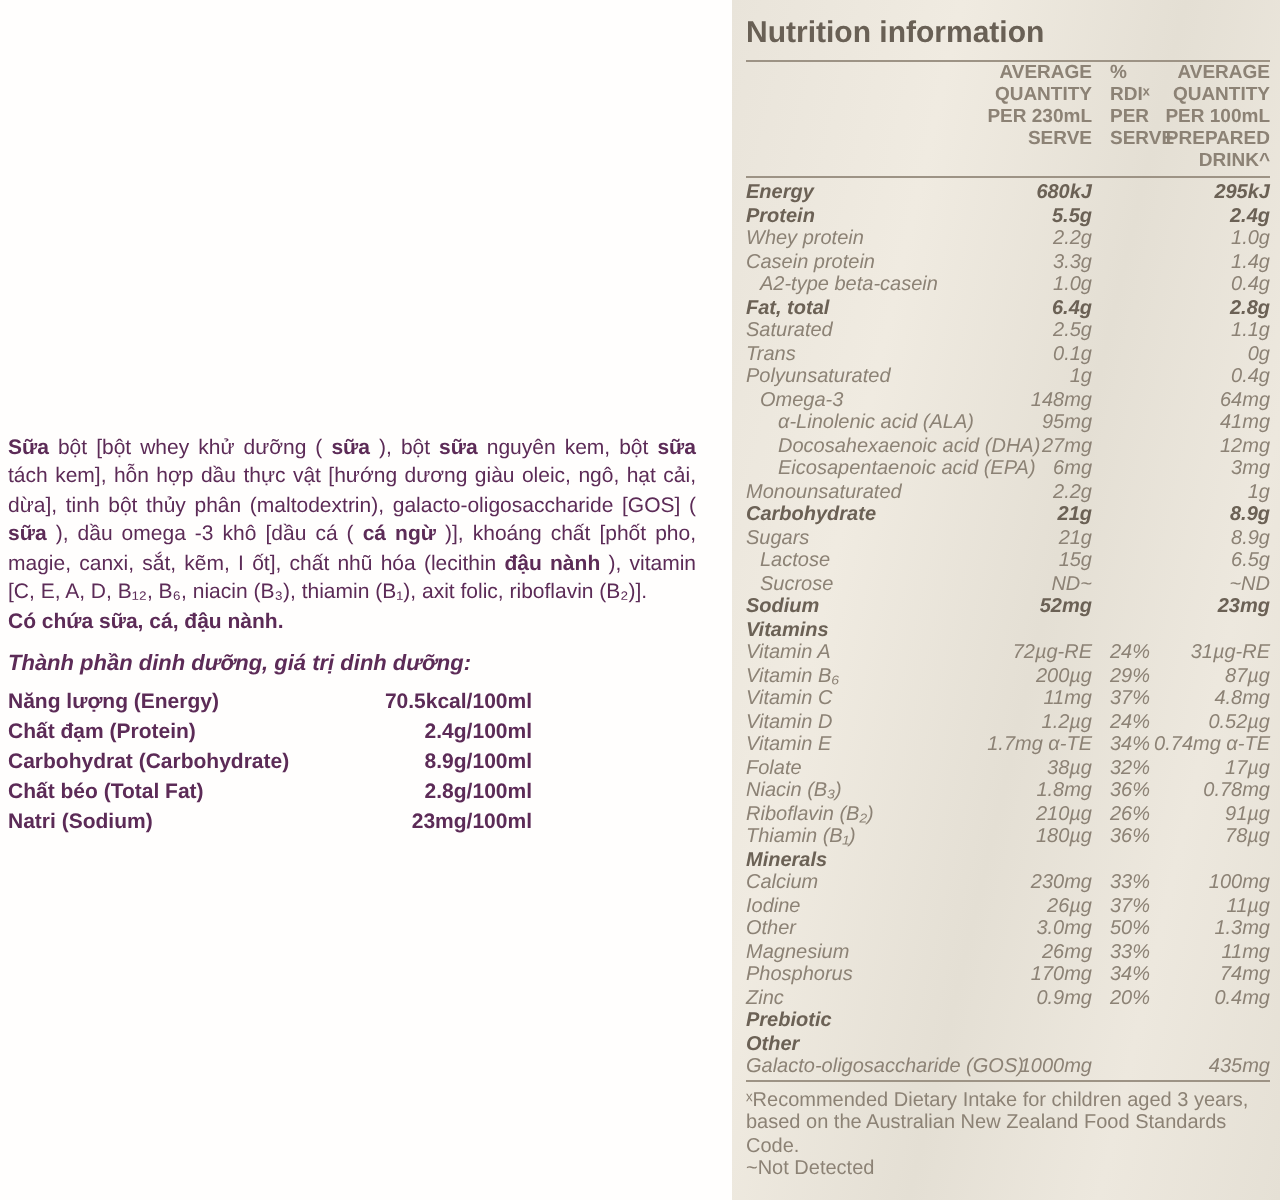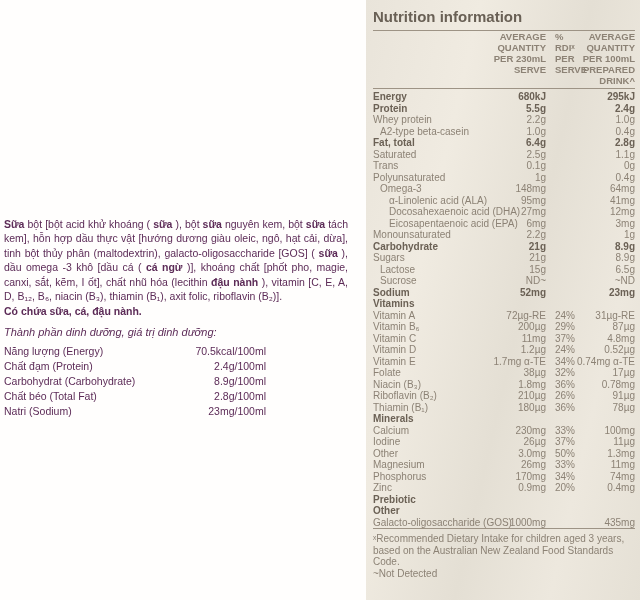--- a/index.html
+++ b/index.html
@@ -12,35 +12,35 @@
   .banner { position:absolute; left:6px; top:178px; width:341px; height:31px;
     border-radius:16px 2px 2px 16px;
     background:linear-gradient(to right,#f5a01b 0%,#f6a51e 55%,#f9b93c 78%,#fcdf9b 92%,rgba(253,243,218,0) 100%); }
   .banner-label { font-size:17px; font-weight:bold; color:#ffffff; line-height:30px;
     padding-left:21px; text-shadow:0 1px 1px rgba(196,120,0,0.35); }
   .ingredients { position:absolute; left:4px; top:217px; width:344px;
     font-size:10.5px; line-height:14.4px; color:#5c2b57; text-align:justify; }
   .ingredients .b, .allergen { font-weight:bold; }
   .allergen { margin-top:1px; text-align:left; }
   .summary { position:absolute; left:4px; top:326px; width:262px; color:#5c2b57; }
-  .summary-heading { font-size:11px; font-weight:normal; font-style:italic; margin-bottom:6px; }
-  .srow { display:flex; justify-content:space-between; font-size:10.5px; line-height:15px; }
+  .summary-heading { font-size:11px; font-weight:bold; font-style:italic; margin-bottom:6px; }
+  .srow { display:flex; justify-content:space-between; font-size:10.5px; line-height:15px;font-weight:bold; }
 
   
   .right-panel { position:absolute; left:366px; top:0; width:274px; height:600px;
     background:linear-gradient(103deg,#e9e4da 0%,#f0ebe1 28%,#e4dfd4 55%,#ede8de 78%,#e5e0d5 100%);
     padding:8px 5px 0 7px; color:#8c8275; }
   .n-title { font-size:15px; font-weight:bold; color:#696055; margin-bottom:5px; }
   hr.divider { border:0; border-top:1px solid #9d9385; height:0; }
   .nhead { display:grid; grid-template-columns:113px 60px 26px 63px; margin-top:0; margin-bottom:2px;
     font-size:9.5px; font-weight:bold; line-height:11px; color:#8c8275; }
   .nhead .h1 { text-align:right; white-space:nowrap; }
   .nhead .h2 { padding-left:9px; white-space:nowrap; }
   .nhead .h3 { text-align:right; white-space:nowrap; }
-  .ntable { margin-top:2px; }
+  .ntable { margin-top:2px;font-style:italic; }
   .nrow { display:grid; grid-template-columns:113px 60px 26px 63px;
     font-size:10px; line-height:11.5px; }
   .nrow > div { white-space:nowrap; }
   .c-v1 { text-align:right; }
   .c-pct { padding-left:9px; }
   .c-v2 { text-align:right; direction:rtl; }
   .nrow.b, .nrow.s { font-weight:bold; color:#6b6155; }
   .nrow.i1 .c-l { padding-left:7px; }
   .nrow.i2 .c-l { padding-left:16px; }
   .footnote { margin-top:4px; margin-bottom:3px; font-size:10px; line-height:11.5px; color:#8c8275; }
@@ -50,21 +50,21 @@
 
 <div class="stage">
 
   <div class="left-panel">
 
 
     <div class="ingredients">
       
         <span class="b">Sữa</span>
       
-        <span> bột [bột acid khử khoáng (</span>
+        <span> bột [bột whey khử dưỡng (</span>
       
         <span class="b">sữa</span>
       
         <span>), bột </span>
       
         <span class="b">sữa</span>
       
         <span> nguyên kem, bột </span>
       
         <span class="b">sữa</span>
@@ -178,20 +178,26 @@
           <div class="c-v2">2.4g</div>
         </div>
 
         <div class="nrow">
           <div class="c-l">Whey protein</div>
           <div class="c-v1">2.2g</div>
           <div class="c-pct"></div>
           <div class="c-v2">1.0g</div>
         </div>
 
+        <div class="nrow">
+          <div class="c-l">Casein protein</div>
+          <div class="c-v1">3.3g</div>
+          <div class="c-pct"></div>
+          <div class="c-v2">1.4g</div>
+        </div>
 
         <div class="nrow i1">
           <div class="c-l">A2-type beta-casein</div>
           <div class="c-v1">1.0g</div>
           <div class="c-pct"></div>
           <div class="c-v2">0.4g</div>
         </div>
 
         <div class="nrow b">
           <div class="c-l">Fat, total</div>

